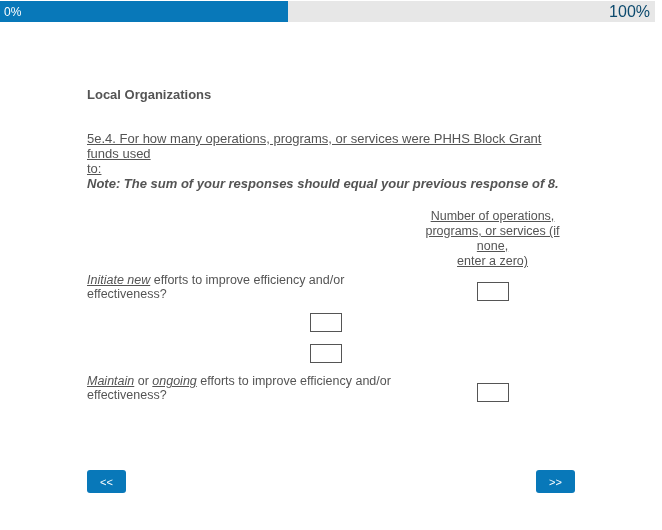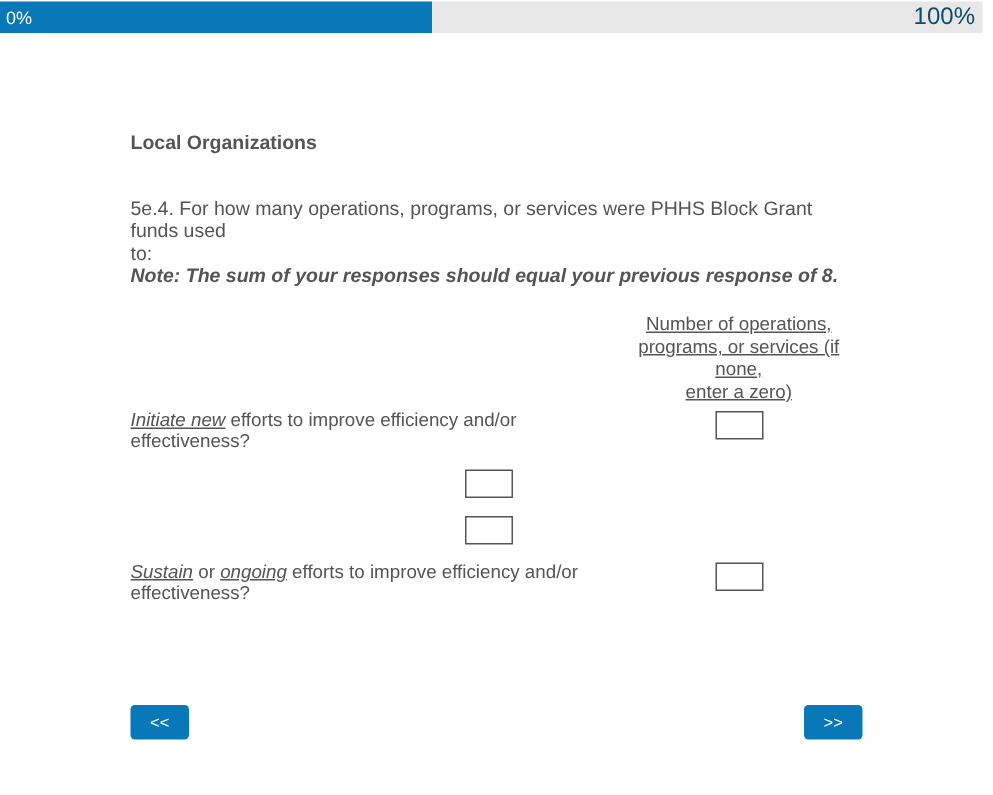--- a/index.html
+++ b/index.html
@@ -42,41 +42,42 @@
   .section-title {
     margin-top: 65px;
     font-size: 13px;
     font-weight: bold;
   }
   .question {
     margin-top: 29px;
     font-size: 13px;
     line-height: 15px;
     white-space: pre-line;
+    text-decoration: underline;
   }
   .note {
     font-size: 13px;
     font-weight: bold;
     font-style: italic;
   }
   
   .grid-header { display: flex; margin-top: 18px; text-decoration: underline; }
   .label-spacer { width: 333px; flex: none; }
   .col-header {
     flex: 1;
     text-align: center;
     font-size: 12.5px;
     line-height: 15px;
     white-space: pre-line;
     padding-right: 10px;
   }
   #rows { margin-top: 5px; }
   .qrow {
     display: flex;
-    align-items: flex-start;
+    align-items: flex-end;
     margin-bottom: 12px;
   }
   .qlabel {
     width: 333px;
     flex: none;
     font-size: 12.5px;
     line-height: 13.5px;
   }
   .qlabel .emph { font-style: italic; text-decoration: underline; }
   .qcell {
@@ -148,21 +149,21 @@
         <div class="qcell">
           <input type="text" style="">
         </div>
       </div>
       <div class="qrow">
         <div class="qcell">
           <input type="text" style="">
         </div>
       </div>
       <div class="qrow">
-        <div class="qlabel"><span class="emph">Sustain</span><span> or </span><span class="emph">ongoing</span><span> efforts to improve efficiency and/or effectiveness?</span></div>
+        <div class="qlabel"><span class="emph">Maintain</span><span> or </span><span class="emph">ongoing</span><span> efforts to improve efficiency and/or effectiveness?</span></div>
         <div class="qcell">
           <input type="text" style="">
         </div>
       </div>
     </div>
 
   <div class="nav">
     <button>&lt;&lt;</button>
     <button>&gt;&gt;</button>
   </div>

